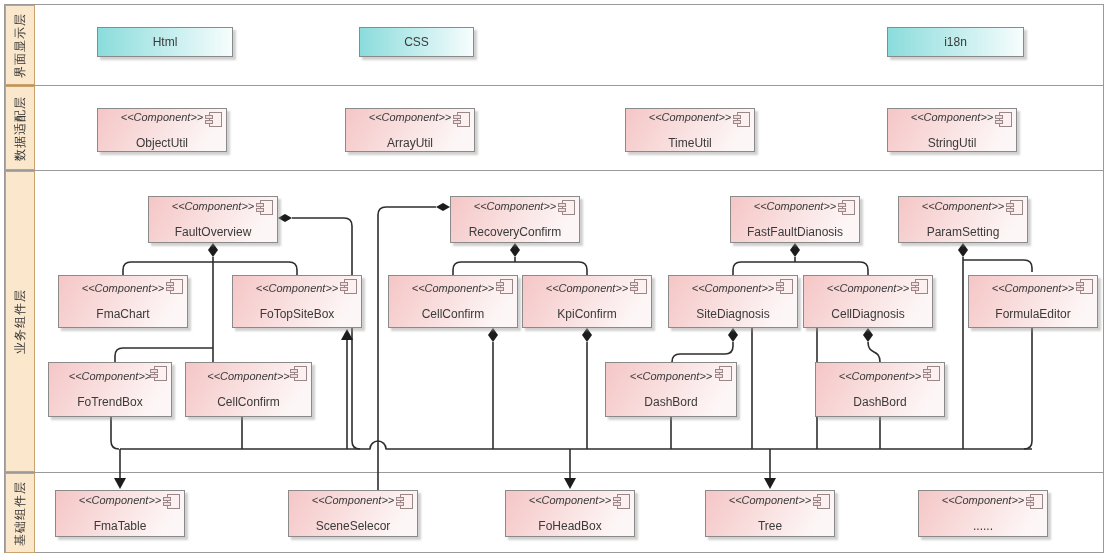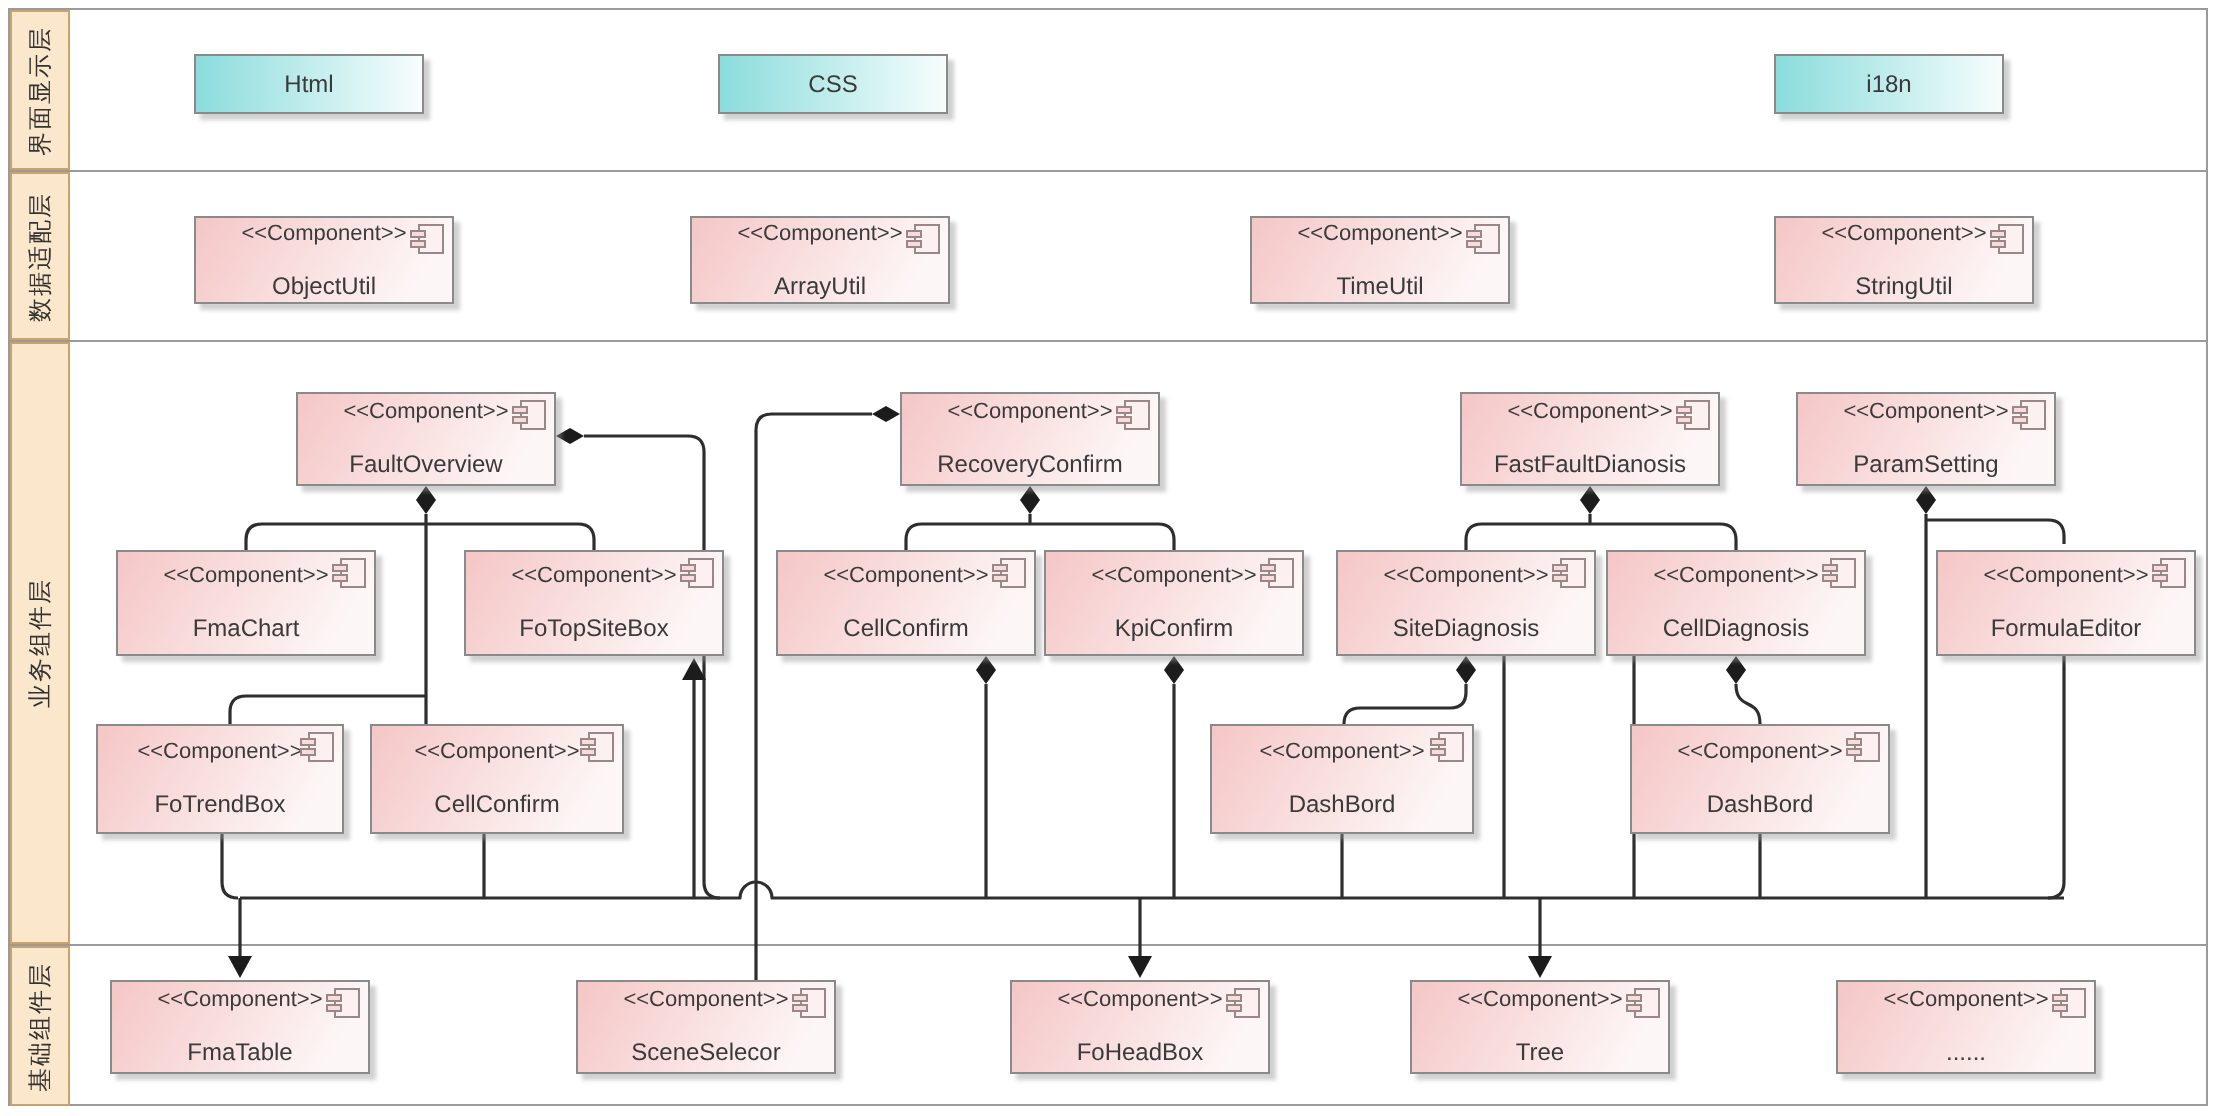--- a/index.html
+++ b/index.html
@@ -12,21 +12,21 @@
   .lane-cell span{transform:rotate(-90deg);white-space:nowrap;font-size:12px;color:#333;letter-spacing:1px;}
   svg.wires{position:absolute;left:0;top:0;pointer-events:none;}
   .ui-box{position:absolute;height:30px;border:1px solid #8a8a8a;box-sizing:border-box;
           background:linear-gradient(to right,var(--ui-fill,#8bdcdc),#f7fdfd);
           box-shadow:3px 3px 2px rgba(150,150,150,.45);
           display:flex;align-items:center;justify-content:center;font-size:12px;color:#3a3a3a;}
   .comp{position:absolute;border:1px solid #8a8a8a;box-sizing:border-box;
         background:linear-gradient(120deg,var(--comp-fill,#f5c6c6),#fdf6f6 85%);
         box-shadow:3px 3px 2px rgba(150,150,150,.45);
         display:flex;flex-direction:column;align-items:center;justify-content:center;color:#3a3a3a;}
-  .comp .st{font-size:11px;line-height:14px;}
+  .comp .st{font-size:11px;line-height:14px;font-style:italic;}
   .comp .nm{font-size:12px;line-height:15px;margin-top:12px;}
   .comp-icon{position:absolute;top:3px;right:4px;width:13px;height:15px;border:1px solid #9a8888;
              background:#fcf0f0;box-sizing:border-box;}
   .comp-icon::before,.comp-icon::after{content:"";position:absolute;left:-5px;width:8px;height:4px;
              border:1px solid #9a8888;background:#f6dcdc;box-sizing:border-box;}
   .comp-icon::before{top:2px;} .comp-icon::after{top:7px;}
 </style>
 </head>
 <body>
 
@@ -108,27 +108,27 @@
       <polygon points="278,218 285,214 292,218 285,222"></polygon>
       <polygon points="450,207 443,203 436,207 443,211"></polygon>
 
       <polygon points="114,478 126,478 120,489"></polygon>
       <polygon points="564,478 576,478 570,489"></polygon>
       <polygon points="764,478 776,478 770,489"></polygon>
       <polygon points="341,340 353,340 347,329"></polygon>
     </g>
   </svg>
 
-  <div class="ui-box" style="left:97px;top:27px;width:115px">
+  <div class="ui-box" style="left:97px;top:27px;width:136px">
       <span>Html</span>
     </div>
   <div class="ui-box" style="left:359px;top:27px;width:115px">
       <span>CSS</span>
     </div>
-  <div class="ui-box" style="left:887px;top:27px;width:115px">
+  <div class="ui-box" style="left:887px;top:27px;width:137px">
       <span>i18n</span>
     </div>
 
   <div class="comp" style="left:97px;top:108px;width:130px;height:44px">
     <span class="comp-icon"></span>
     <div class="st">&lt;&lt;Component&gt;&gt;</div>
       <div class="nm">ObjectUtil</div>
   </div>
   <div class="comp" style="left:345px;top:108px;width:130px;height:44px">
     <span class="comp-icon"></span>

